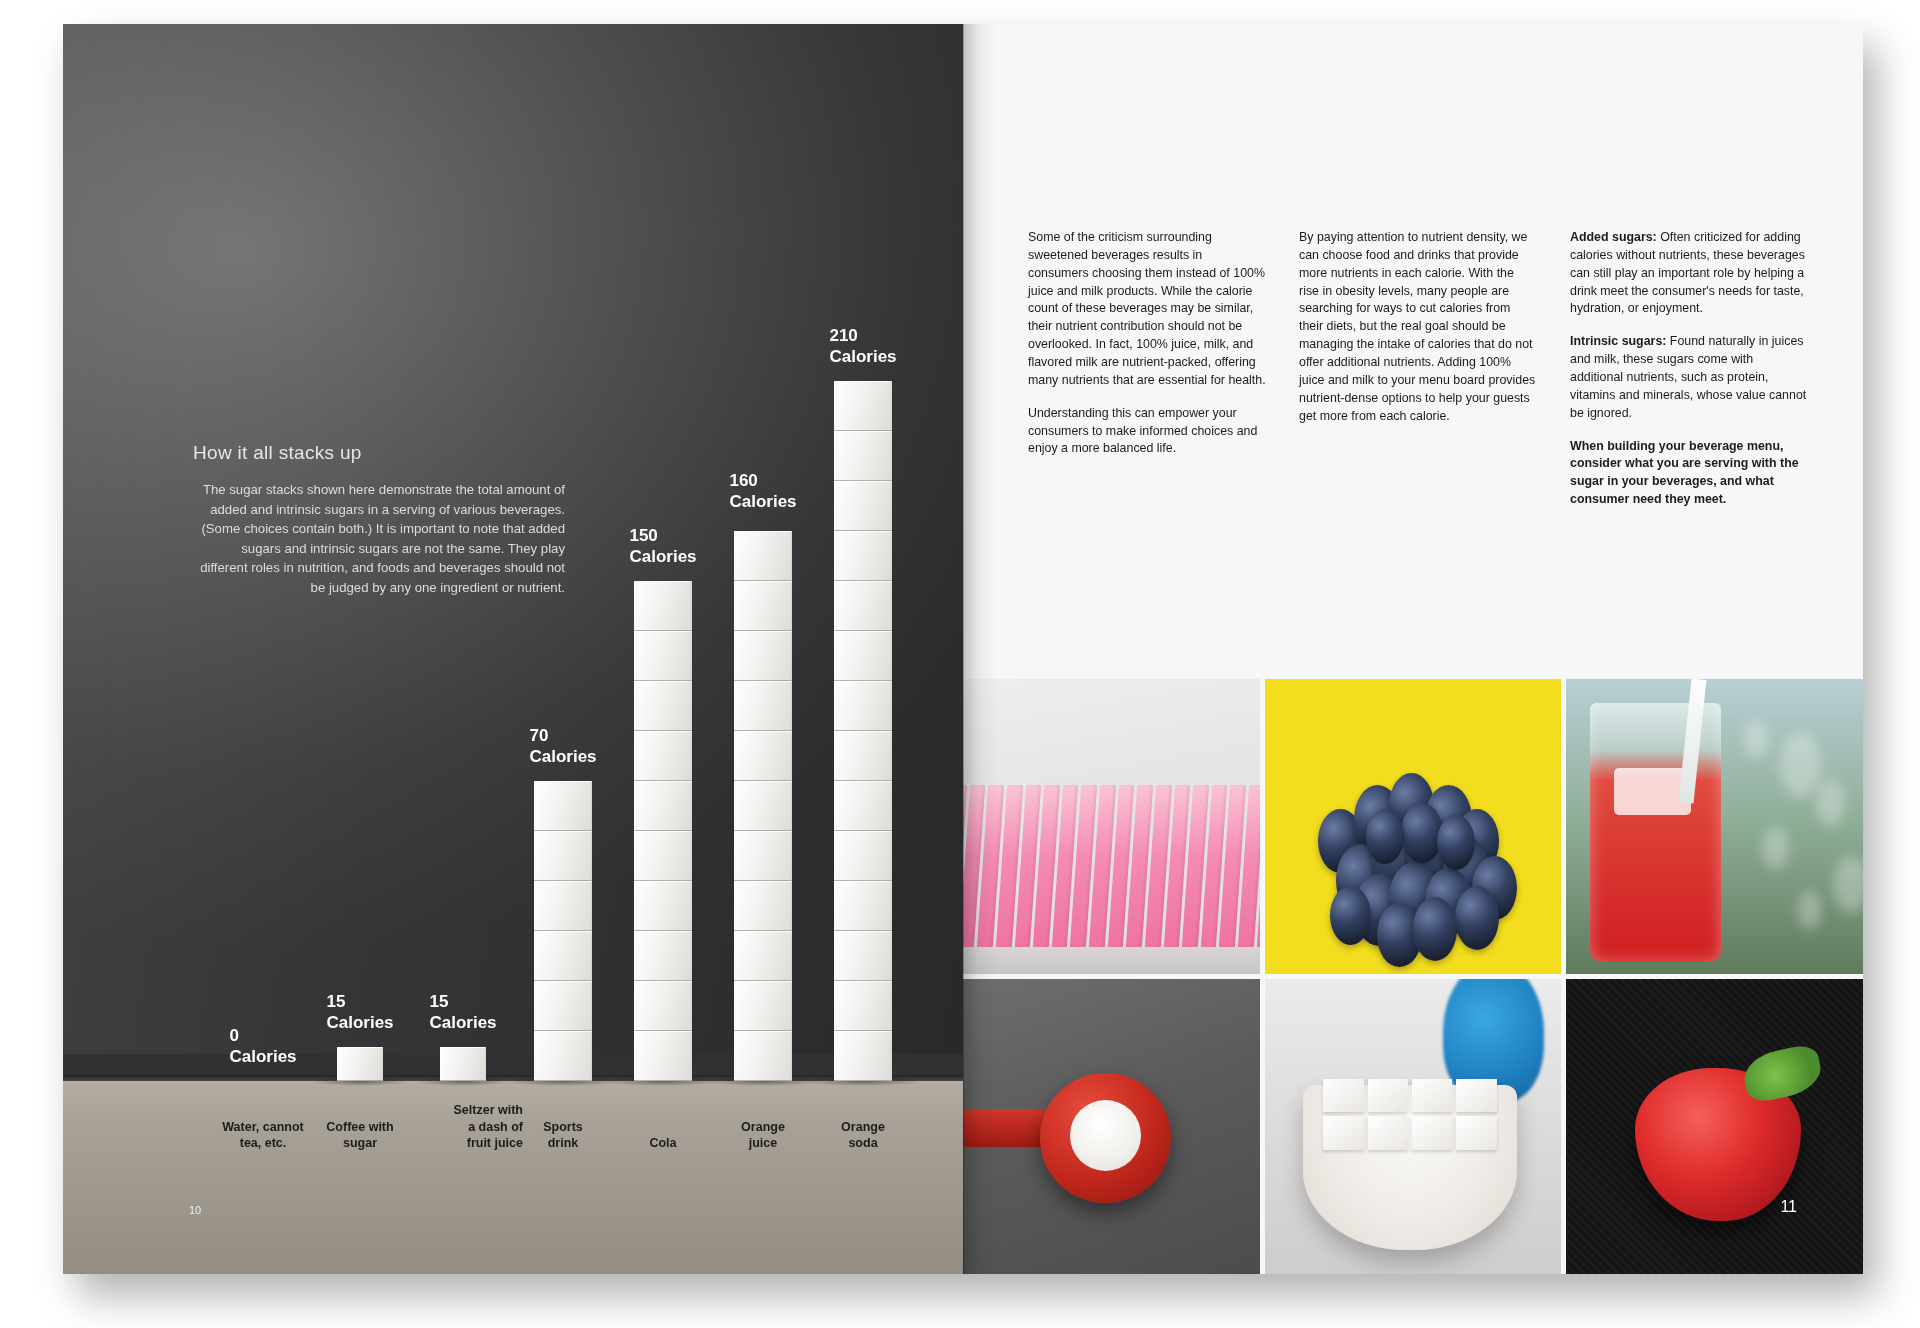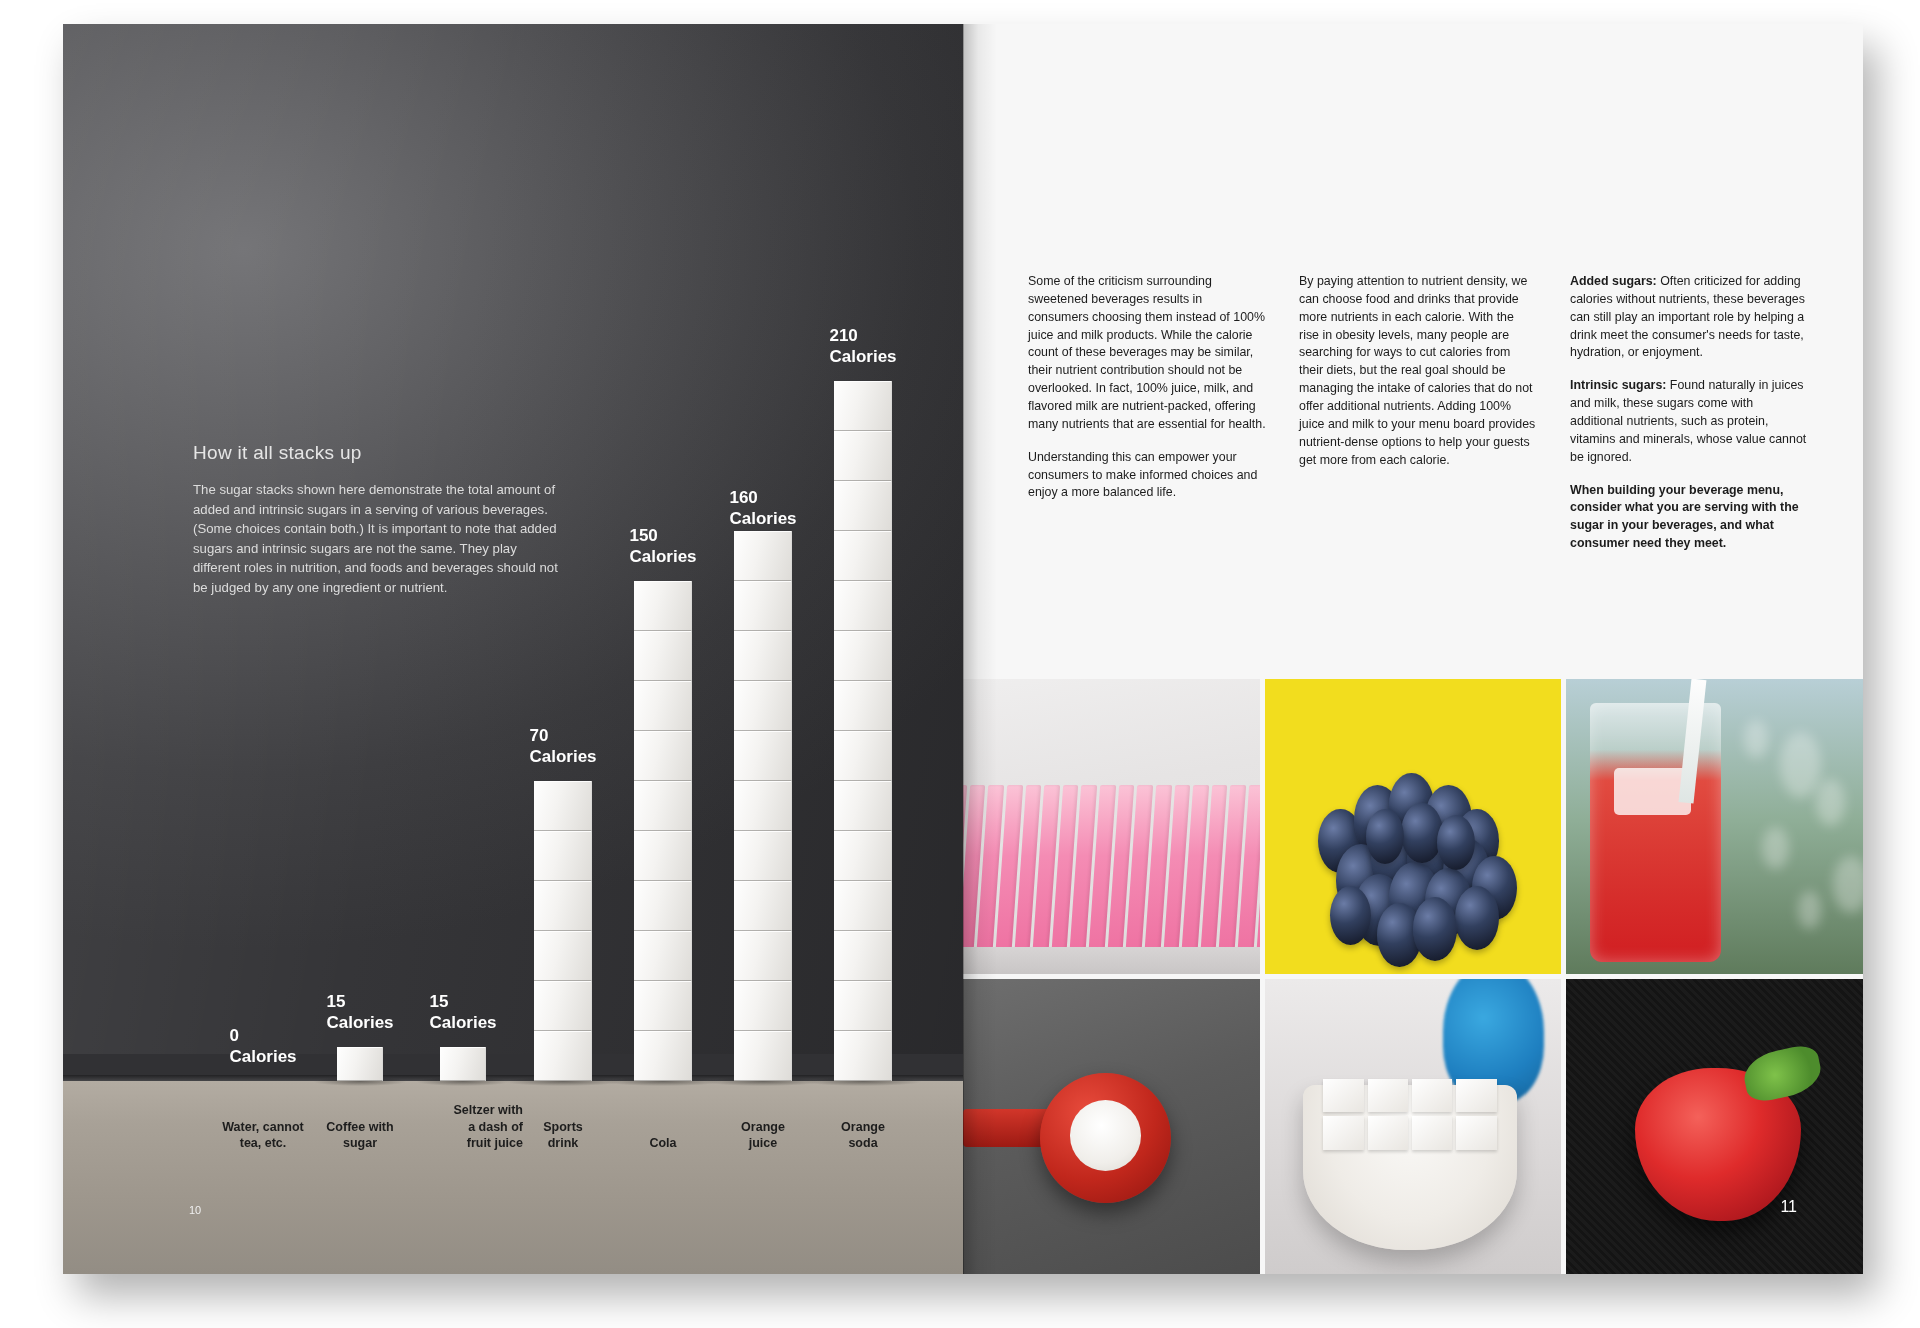--- a/index.html
+++ b/index.html
@@ -81,20 +81,21 @@
     letter-spacing: 0.3px;
   }
   .lede {
     position: absolute;
     left: 130px;
     top: 456px;
     width: 372px;
     color: #dcdcdc;
     font-size: 13.2px;
     line-height: 1.48;
+    text-align: right;
   }
   .folio-left {
     position: absolute;
     left: 126px;
     bottom: 58px;
     color: #f0f0f0;
     font-size: 11px;
   }
 
   
@@ -182,21 +183,20 @@
     white-space: pre-line;
     letter-spacing: 0.1px;
   }
   .cols {
     position: absolute;
     left: 65px;
     top: 205px;
     width: 780px;
     display: flex;
     gap: 33px;
-    margin-top: 44px;
   }
   .col { width: 238px; }
   .col p {
     margin: 0 0 15px 0;
     color: #1c1c1c;
     font-size: 12.4px;
     line-height: 1.44;
   }
   .col p.bold { font-weight: 700; }
   .col p b { font-weight: 700; }
@@ -415,21 +415,21 @@
               <div class="cube" style="width: 58px; height: 50px;"></div>
               <div class="cube" style="width: 58px; height: 50px;"></div>
               <div class="cube" style="width: 58px; height: 50px;"></div>
               <div class="cube" style="width: 58px; height: 50px;"></div>
               <div class="cube" style="width: 58px; height: 50px;"></div>
               <div class="cube" style="width: 58px; height: 50px;"></div>
               <div class="cube" style="width: 58px; height: 50px;"></div>
               <div class="cube" style="width: 58px; height: 50px;"></div>
               <div class="cube" style="width: 58px; height: 50px;"></div>
             </div>
-            <div class="cal-label" style="bottom: 552px;">160
+            <div class="cal-label" style="bottom: 569px;">160
 Calories</div>
             <div class="stack-name" style="bottom: -70px;">Orange
 juice</div>
           </div>
           <div class="stack-col" style="left: 800px; width: 0px;">
             <div class="stack-shadow" style="width: 116px;"></div>
             <div class="stack-cubes">
               <div class="cube" style="width: 58px; height: 50px;"></div>
               <div class="cube" style="width: 58px; height: 50px;"></div>
               <div class="cube" style="width: 58px; height: 50px;"></div>

